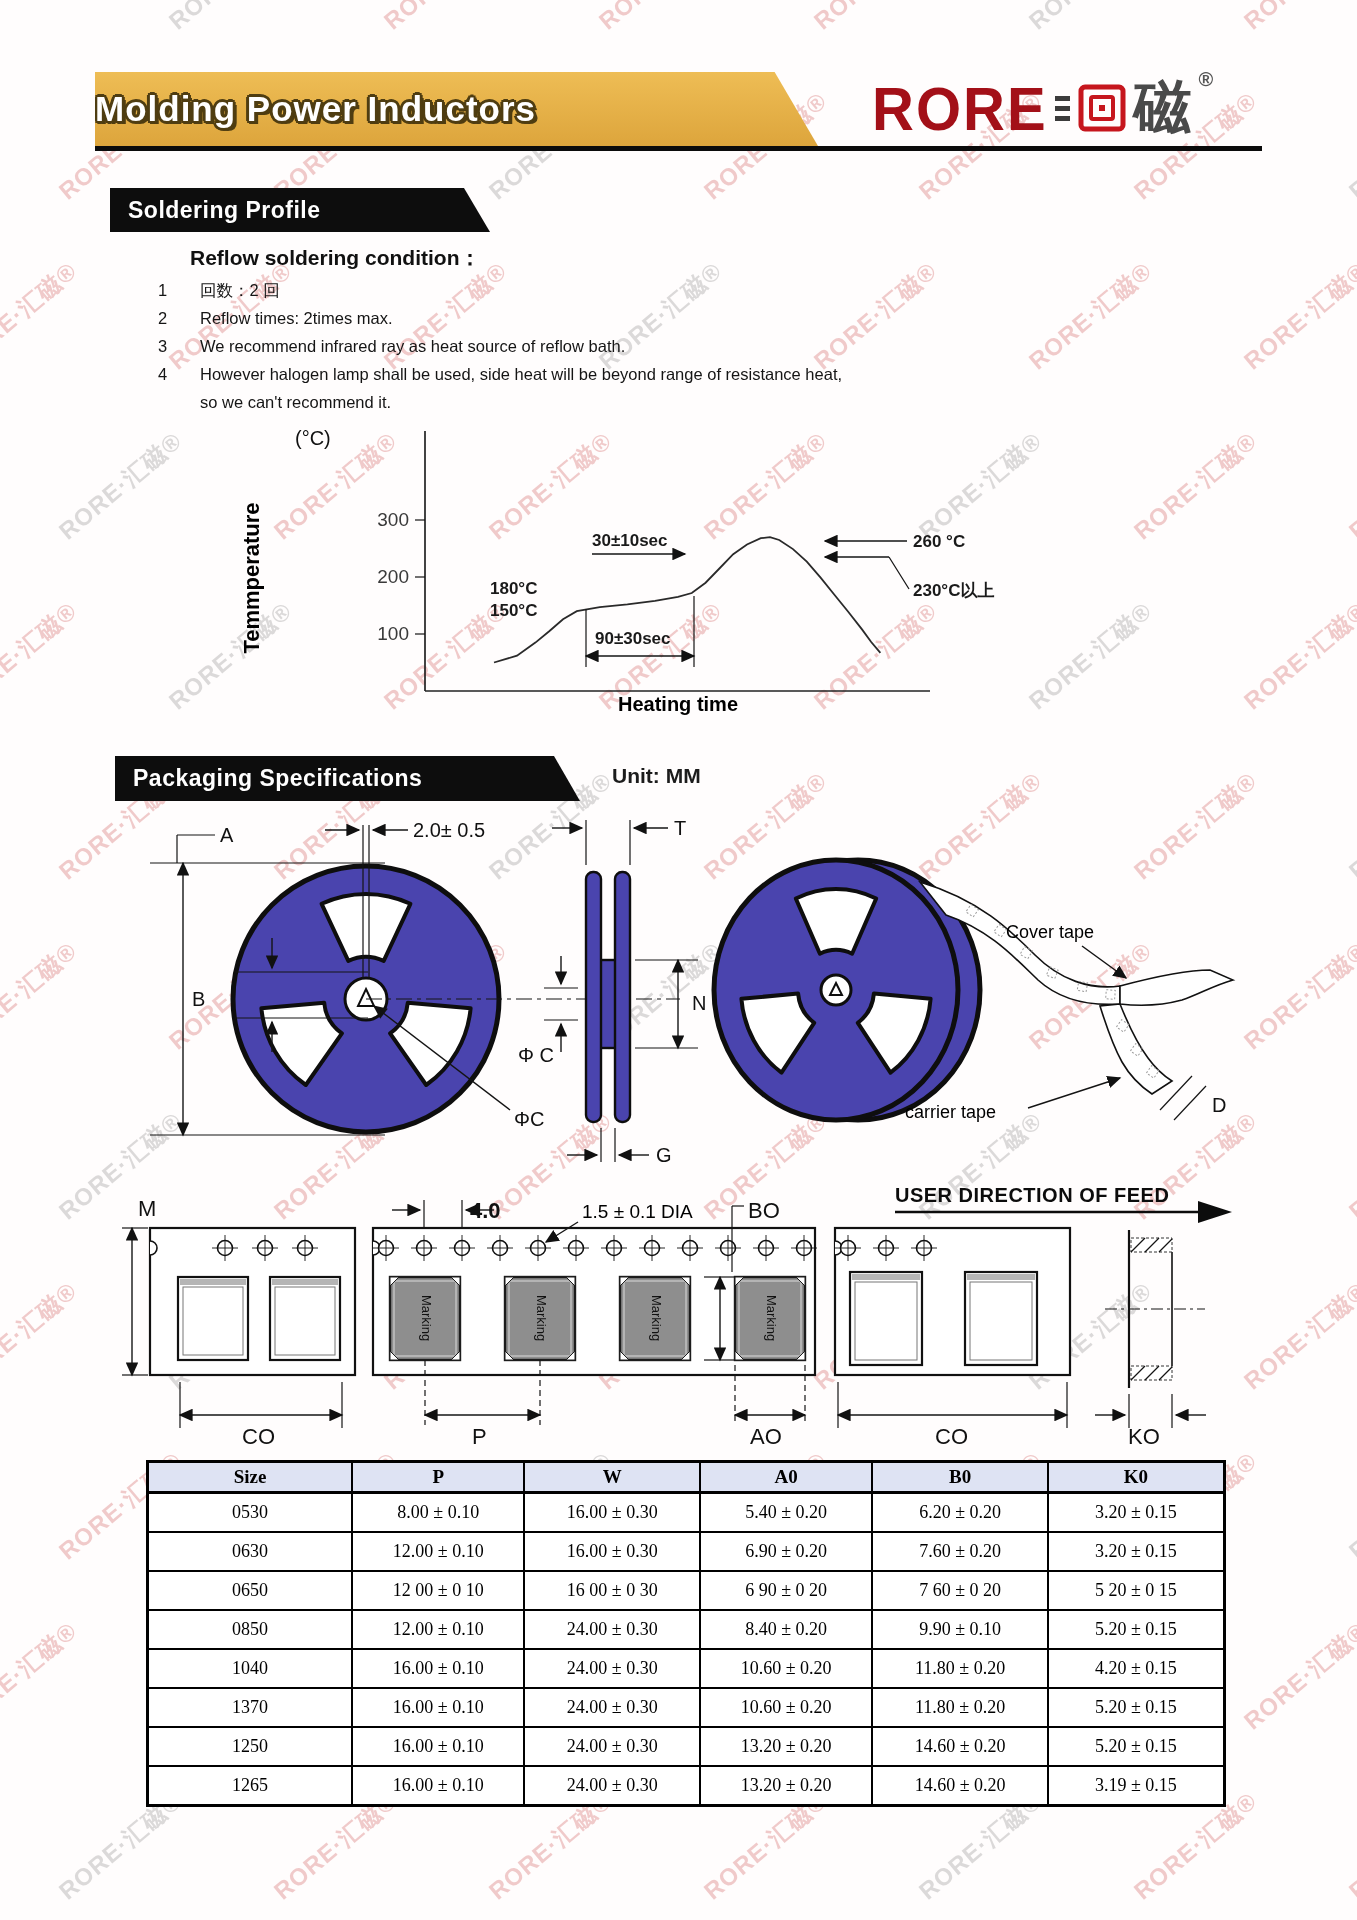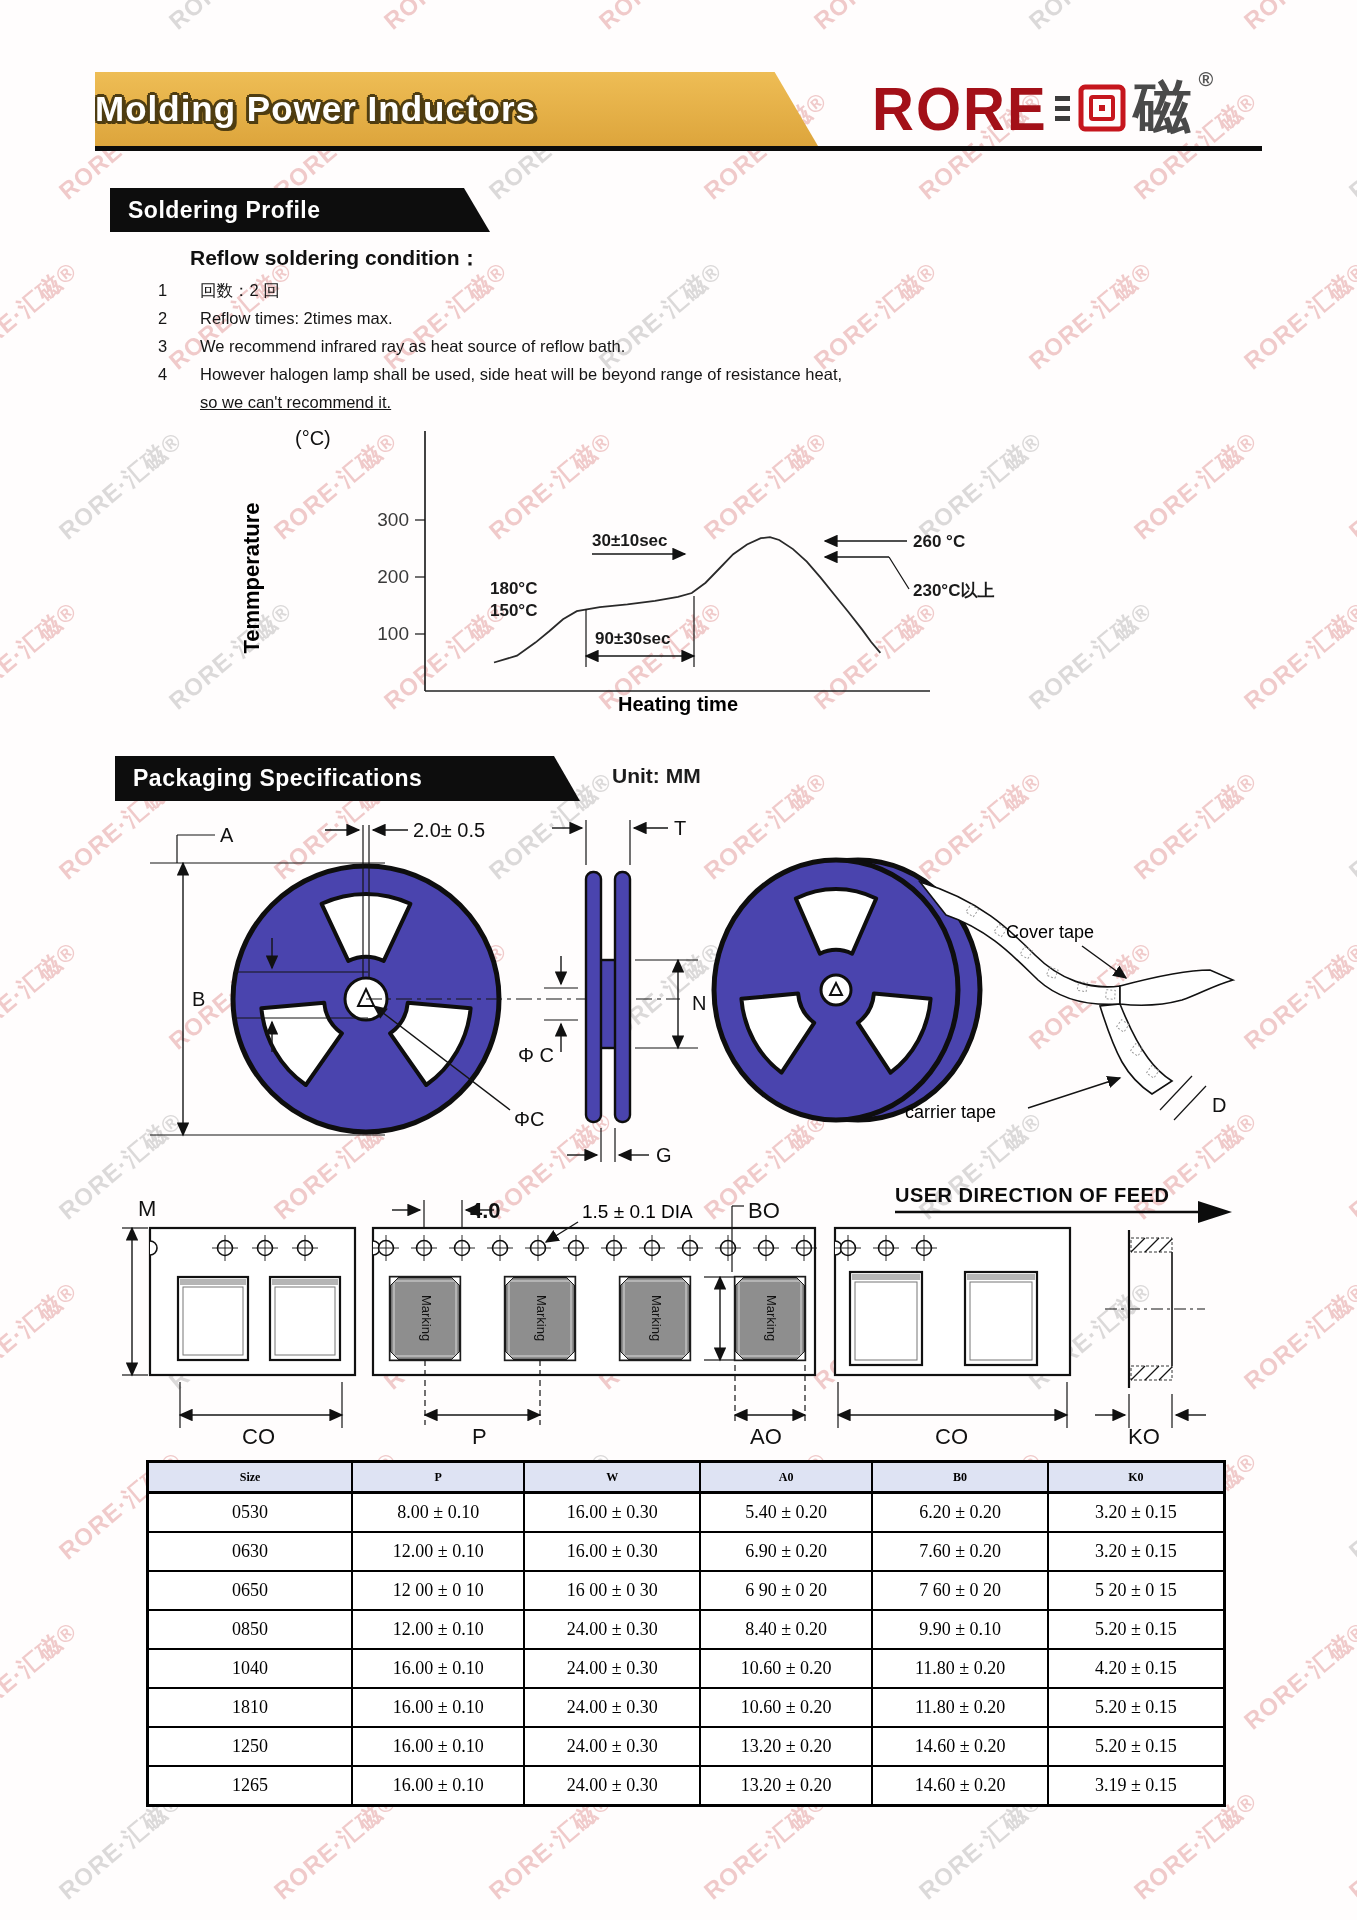--- a/index.html
+++ b/index.html
@@ -32,21 +32,21 @@
              clip-path:polygon(0 0,calc(100% - 26px) 0,100% 100%,0 100%);}
   .secbanner span{font:bold 23px "Liberation Sans",sans-serif;letter-spacing:.5px;padding-left:18px;text-align:center;}
   #sec1{left:110px;top:188px;width:380px;height:44px;display:flex;align-items:center;}
   #sec2{left:115px;top:756px;width:465px;height:45px;display:flex;align-items:center;}
   .unitlabel{position:absolute;left:612px;top:764px;font:bold 21px "Liberation Sans",sans-serif;color:#1c1c1c;}
   
   .reflow-head{position:absolute;left:190px;top:244px;font:bold 21px "Liberation Sans",sans-serif;}
   .rlist{position:absolute;left:158px;top:276px;font:16.5px/28px "Liberation Sans",sans-serif;color:#151515;}
   .rlist .row{display:flex;}
   .rlist .num{width:42px;}
-  .rlist .cont{padding-left:42px;text-decoration:underline;}
+  .rlist .cont{padding-left:42px;}
   
   svg{position:absolute;overflow:visible;}
   .dim{stroke:#141414;stroke-width:1.4;fill:none;}
   .thin{stroke:#141414;stroke-width:1.2;fill:none;}
   .dimtext{font:bold 17px "Liberation Sans",sans-serif;fill:#1a1a1a;}
   .biglabel{font:20px "Liberation Sans",sans-serif;fill:#111;}
   .axis{stroke:#222;stroke-width:1.7;fill:none;}
   .tick{font:19px "Liberation Sans",sans-serif;fill:#3a3a3a;text-anchor:end;}
   .curve{stroke:#2a2a2a;stroke-width:1.8;fill:none;}
   .reel{fill:#4a44ae;stroke:#0e0e0e;stroke-width:5;}
@@ -63,21 +63,21 @@
   .comp-inner{fill:none;stroke:#cdcdcd;stroke-width:1.2;}
   .comp-corner{fill:#fff;stroke:#1c1c1c;stroke-width:1;}
   .comp-label{font:13px "Liberation Sans",sans-serif;fill:#111;text-anchor:middle;dominant-baseline:middle;}
   .feedtext{font:bold 20px "Liberation Sans",sans-serif;fill:#0c0c0c;letter-spacing:.5px;}
   .colabel{font:22px "Liberation Sans",sans-serif;fill:#111;}
   .hatch{fill:#fff;stroke:#333;stroke-width:1;stroke-dasharray:3 2;}
   
   .spec-table{position:absolute;left:146px;top:1460px;width:1080px;border-collapse:collapse;
               font-family:"Liberation Serif",serif;background:#fff;}
   .spec-table td{border:2px solid #000;text-align:center;font-size:18px;height:35px;color:#000;}
-  .spec-table tr.head td{background:#dee3f3;font-weight:bold;font-size:12px;height:26px;
+  .spec-table tr.head td{background:#dee3f3;font-weight:bold;font-size:19px;height:26px;
                          border-bottom:3px solid #000;}
   .spec-table{border:3px solid #000;}
 </style>
 </head>
 <body>
 
 <div class="page">
   <div id="wm">
       <span style="left: -60px; top: -40px; color: rgba(205, 85, 85, 0.3);">RORE·汇磁®</span>
       <span style="left: 155px; top: -40px; color: rgba(135, 135, 135, 0.3);">RORE·汇磁®</span>
@@ -581,21 +581,21 @@
           </tr>
         <tr>
             <td>1040</td>
             <td>16.00 ± 0.10</td>
             <td>24.00 ± 0.30</td>
             <td>10.60 ± 0.20</td>
             <td>11.80 ± 0.20</td>
             <td>4.20 ± 0.15</td>
           </tr>
         <tr>
-            <td>1810</td>
+            <td>1370</td>
             <td>16.00 ± 0.10</td>
             <td>24.00 ± 0.30</td>
             <td>10.60 ± 0.20</td>
             <td>11.80 ± 0.20</td>
             <td>5.20 ± 0.15</td>
           </tr>
         <tr>
             <td>1250</td>
             <td>16.00 ± 0.10</td>
             <td>24.00 ± 0.30</td>

